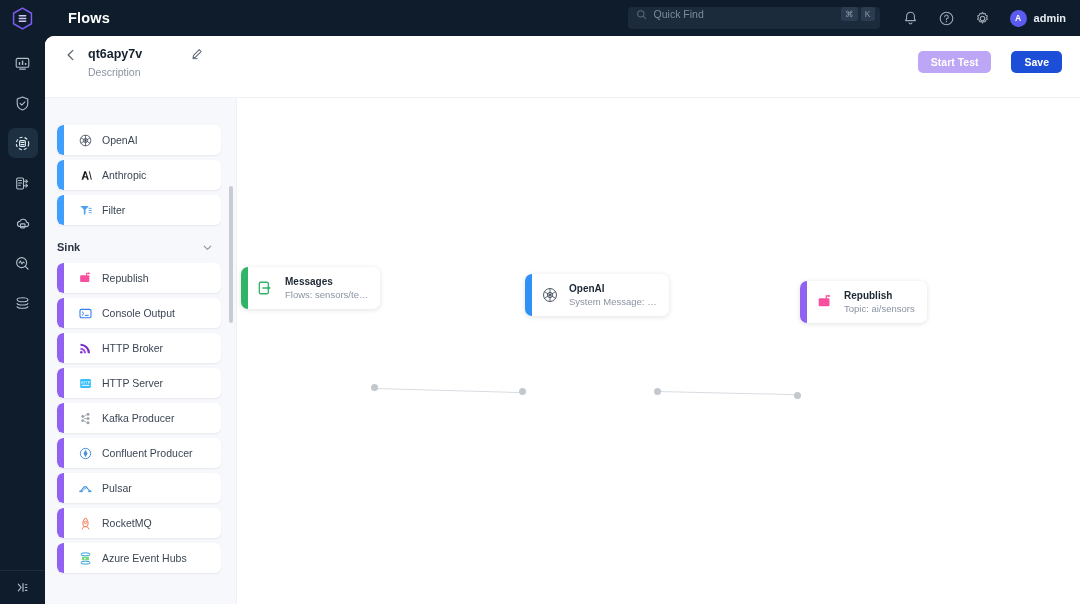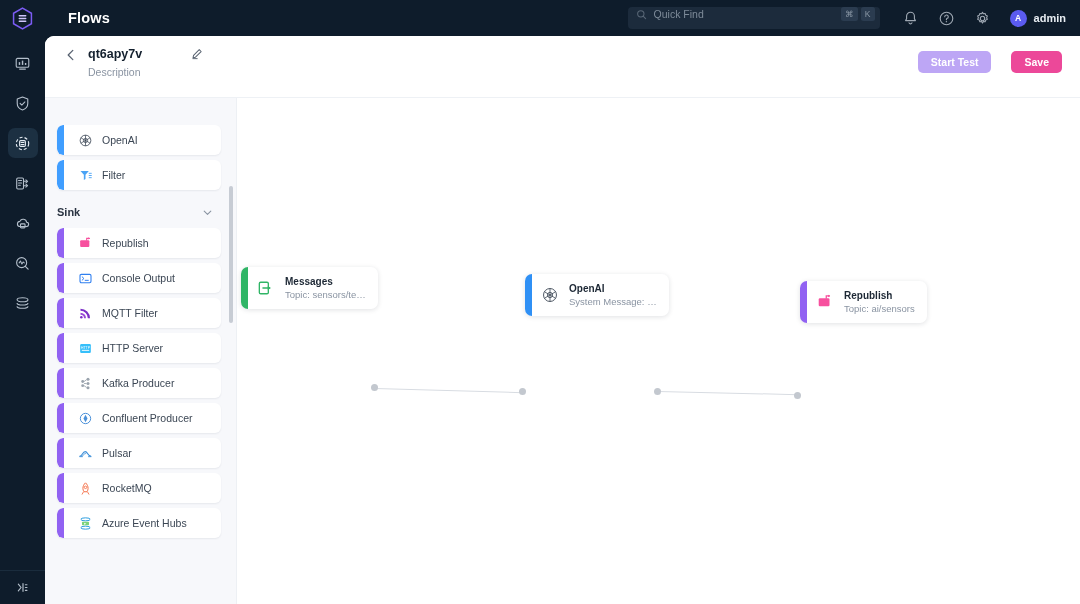--- a/index.html
+++ b/index.html
@@ -84,21 +84,21 @@
   }
   .edit-pencil { position: absolute; left: 146px; top: 12px; width: 12px; height: 12px; }
   .flow-desc { position: absolute; left: 43px; top: 30px; font-size: 10.5px; color: #8a94a2; }
   .hdr-buttons { position: absolute; right: 18px; top: 15px; display: flex; gap: 20px; }
   .btn {
     border: none; border-radius: 5px; font-size: 10.5px; font-weight: bold;
     color: #ffffff; cursor: pointer; height: 22px; padding: 0 13px;
     font-family: "Liberation Sans", sans-serif;
   }
   .btn-test { background: #bda6f5; }
-  .btn-save { background: #ec4899; }
+  .btn-save { background: #1d4ed8; }
 
   
   .body-split { display: flex; height: 514px; width: 100%; }
 
   
   .palette {
     width: 192px; height: 514px; background: #f7f8fb;
     position: relative; overflow: hidden;
     border-right: 1px solid #edf0f4;
   }
@@ -295,20 +295,30 @@
           <div class="pal-ico">
             <svg viewBox="0 0 18 18">
               <circle cx="9" cy="9" r="6.4" fill="none" stroke="#3b4654" stroke-width="1"></circle>
               <path d="M9 2.6v12.8M3.5 5.8l11 6.4M3.5 12.2l11-6.4" stroke="#3b4654" stroke-width=".9" fill="none"></path>
               <circle cx="9" cy="9" r="2.5" fill="none" stroke="#3b4654" stroke-width=".9"></circle>
             </svg>
           </div>
           <div class="pal-label">OpenAI</div>
         </div>
 
+        <div class="pal-item">
+          <div class="pal-bar proc"></div>
+          <div class="pal-ico">
+            <svg viewBox="0 0 18 18">
+              <path d="M4.2 14 L7.6 4 h2 L13 14 h-2.1 l-.8-2.5H7.1L6.3 14z M7.7 9.8h2.4L8.9 6.2z" fill="#1a1a1a"></path>
+              <path d="M13.6 4 L16 14" stroke="#1a1a1a" stroke-width="1.2" fill="none"></path>
+            </svg>
+          </div>
+          <div class="pal-label">Anthropic</div>
+        </div>
 
         <div class="pal-item">
           <div class="pal-bar proc"></div>
           <div class="pal-ico">
             <svg viewBox="0 0 18 18">
               <path d="M3 3.6h10l-4 4.6v5l-2 1.3v-6.3z" fill="#4aa3f5"></path>
               <line x1="13.4" y1="6.4" x2="16" y2="6.4" stroke="#4aa3f5" stroke-width="1.1" stroke-linecap="round"></line>
               <line x1="13.4" y1="9" x2="16" y2="9" stroke="#4aa3f5" stroke-width="1.1" stroke-linecap="round"></line>
               <line x1="13.4" y1="11.6" x2="16" y2="11.6" stroke="#4aa3f5" stroke-width="1.1" stroke-linecap="round"></line>
             </svg>
@@ -349,21 +359,21 @@
 
         <div class="pal-item">
           <div class="pal-bar sink"></div>
           <div class="pal-ico">
             <svg viewBox="0 0 18 18">
               <path d="M3 3.2a11.4 11.4 0 0 1 11.4 11.4H11.8A8.8 8.8 0 0 0 3 5.8z" fill="#7b2fc7"></path>
               <path d="M3 8a6.6 6.6 0 0 1 6.6 6.6H7.2A4.2 4.2 0 0 0 3 10.4z" fill="#9b4ad8"></path>
               <circle cx="4" cy="13.6" r="1.5" fill="#7b2fc7"></circle>
             </svg>
           </div>
-          <div class="pal-label">MQTT Filter</div>
+          <div class="pal-label">HTTP Broker</div>
         </div>
 
         <div class="pal-item">
           <div class="pal-bar sink"></div>
           <div class="pal-ico">
             <svg viewBox="0 0 18 18">
               <rect x="2.6" y="3.6" width="12.8" height="10.8" rx="1.4" fill="#36bffa"></rect>
               <text x="9" y="9.3" font-size="4.1" fill="#ffffff" text-anchor="middle" font-family="Liberation Sans, sans-serif">HTTP</text>
               <rect x="4.6" y="10.6" width="8.8" height="1.3" fill="#ffffff" opacity=".85"></rect>
             </svg>
@@ -456,21 +466,21 @@
         <div class="node-bar src"></div>
         <div class="node-ico">
           <svg viewBox="0 0 20 20">
             <rect x="2.6" y="3.6" width="10" height="12.8" rx="1.5" fill="none" stroke="#30b566" stroke-width="1.5"></rect>
             <path d="M6.6 10h7.6" stroke="#30b566" stroke-width="1.5" stroke-linecap="round"></path>
             <path d="M12 7.4L15 10l-3 2.6z" fill="#30b566"></path>
           </svg>
         </div>
         <div class="node-text">
           <div class="node-title">Messages</div>
-          <div class="node-sub">Topic: sensors/te…</div>
+          <div class="node-sub">Flows: sensors/te…</div>
         </div>
       </div>
 
       <div class="node" style="left:288px; top:176px;">
         <div class="node-bar proc"></div>
         <div class="node-ico">
           <svg viewBox="0 0 20 20">
             <circle cx="10" cy="10" r="7.2" fill="none" stroke="#3b4654" stroke-width="1"></circle>
             <path d="M10 2.8v14.4M3.8 6.4l12.4 7.2M3.8 13.6l12.4-7.2" stroke="#3b4654" stroke-width=".9" fill="none"></path>
             <circle cx="10" cy="10" r="2.9" fill="none" stroke="#3b4654" stroke-width=".9"></circle>

